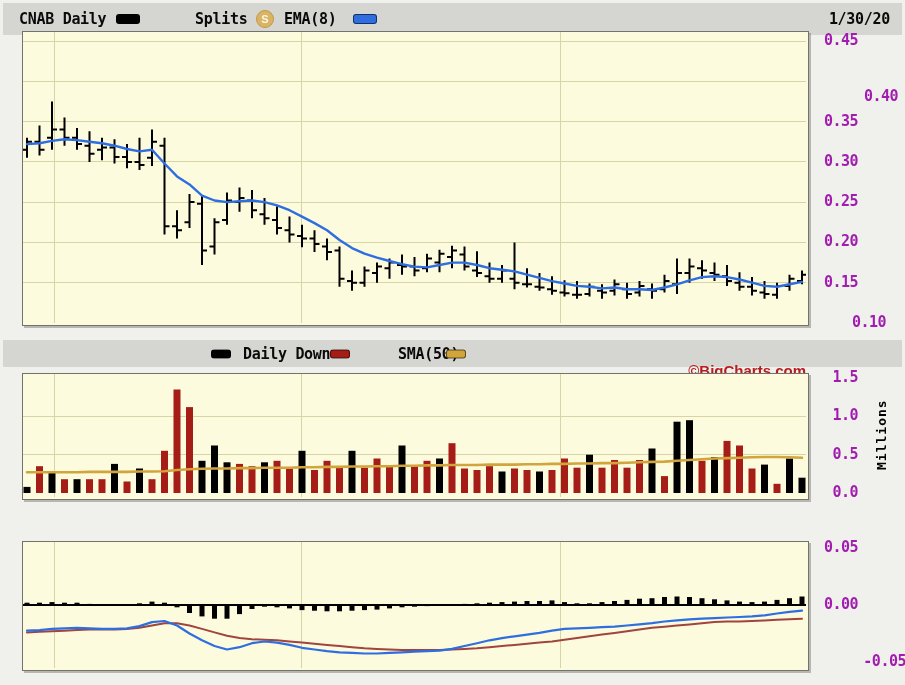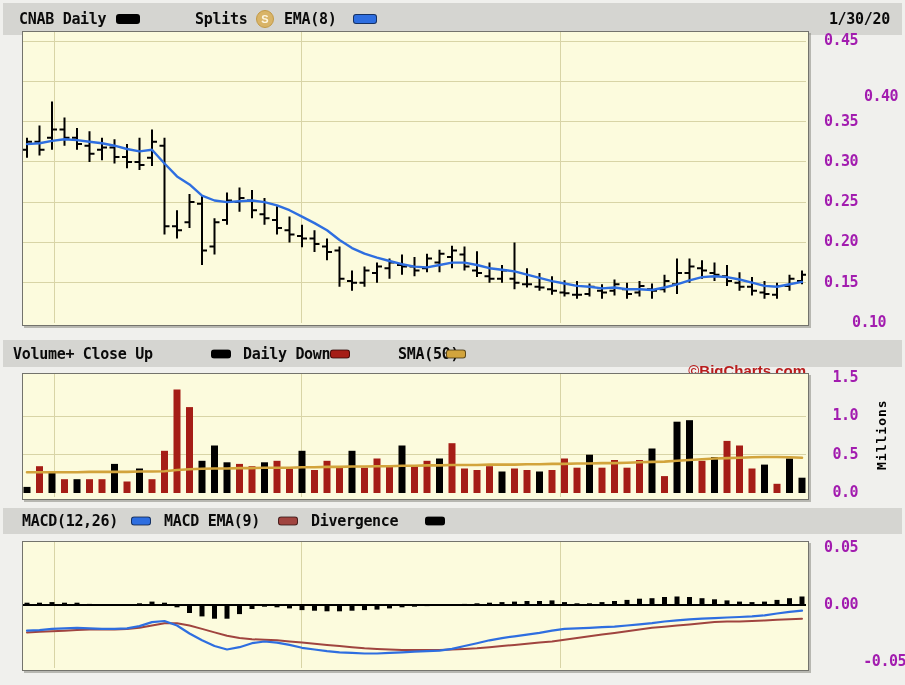--- a/index.html
+++ b/index.html
@@ -56,21 +56,20 @@
         <line x1="0" y1="291.0" x2="783" y2="291.0" stroke="#d8d4a6" stroke-width="1" shape-rendering="crispEdges"></line>
         <line x1="31.0" y1="0" x2="31.0" y2="291" stroke="#d8d4a6" stroke-width="1" shape-rendering="crispEdges"></line>
         <line x1="278.0" y1="0" x2="278.0" y2="291" stroke="#d8d4a6" stroke-width="1" shape-rendering="crispEdges"></line>
         <line x1="537.9" y1="0" x2="537.9" y2="291" stroke="#d8d4a6" stroke-width="1" shape-rendering="crispEdges"></line>
         <path d="M4 105.7L4 125.8M-1 117.8L4 117.8M4 109.7L9 109.7M16.5 93.6L16.5 123.4M11.5 109.7L16.5 109.7M16.5 117.8L21.5 117.8M29 69.4L29 117.8M24 105.7L29 105.7M29 97.6L34 97.6M41.5 85.5L41.5 113.7M36.5 97.6L41.5 97.6M41.5 105.7L46.5 105.7M54 96.0L54 117.8M49 105.7L54 105.7M54 112.1L59 112.1M66.5 99.2L66.5 129.9M61.5 113.7L66.5 113.7M66.5 121.8L71.5 121.8M79 105.7L79 128.2M74 117.8L79 117.8M79 115.4L84 115.4M91.5 107.3L91.5 131.5M86.5 115.4L91.5 115.4M91.5 125.0L96.5 125.0M104 112.1L104 136.3M99 125.0L104 125.0M104 129.9L109 129.9M116.5 105.7L116.5 137.9M111.5 129.9L116.5 129.9M116.5 133.1L121.5 133.1M129 97.6L129 133.9M124 125.8L129 125.8M129 109.7L134 109.7M141.5 105.7L141.5 202.4M136.5 113.7L141.5 113.7M141.5 194.3L146.5 194.3M154 178.2L154 206.4M149 194.3L154 194.3M154 198.3L159 198.3M166.5 162.1L166.5 195.9M161.5 190.3L166.5 190.3M166.5 170.1L171.5 170.1M179 163.7L179 233.0M174 171.8L179 171.8M179 218.5L184 218.5M191.5 186.3L191.5 222.5M186.5 214.5L191.5 214.5M191.5 190.3L196.5 190.3M204 160.5L204 192.7M199 187.9L204 187.9M204 168.5L209 168.5M216.5 155.6L216.5 179.8M211.5 170.1L216.5 170.1M216.5 166.1L221.5 166.1M229 158.1L229 186.3M224 168.5L229 168.5M229 178.2L234 178.2M241.5 166.1L241.5 192.7M236.5 182.2L241.5 182.2M241.5 186.3L246.5 186.3M254 174.2L254 202.4M249 187.9L254 187.9M254 195.9L259 195.9M266.5 184.6L266.5 210.4M261.5 198.3L266.5 198.3M266.5 202.4L271.5 202.4M279 192.7L279 215.3M274 204.0L279 204.0M279 206.4L284 206.4M291.5 198.3L291.5 220.1M286.5 206.4L291.5 206.4M291.5 212.0L296.5 212.0M304 206.4L304 228.2M299 214.5L304 214.5M304 220.1L309 220.1M316.5 214.5L316.5 254.7M311.5 218.5L316.5 218.5M316.5 246.7L321.5 246.7M329 238.6L329 258.8M324 249.1L329 249.1M329 250.7L334 250.7M341.5 234.6L341.5 254.7M336.5 250.7L341.5 250.7M341.5 238.6L346.5 238.6M354 230.6L354 250.7M349 241.0L354 241.0M354 234.6L359 234.6M366.5 226.5L366.5 246.7M361.5 236.2L366.5 236.2M366.5 230.6L371.5 230.6M379 222.5L379 242.7M374 233.0L379 233.0M379 234.6L384 234.6M391.5 224.9L391.5 244.3M386.5 234.6L391.5 234.6M391.5 238.6L396.5 238.6M404 221.7L404 240.2M399 236.2L404 236.2M404 226.5L409 226.5M416.5 217.7L416.5 240.2M411.5 230.6L416.5 230.6M416.5 221.7L421.5 221.7M429 213.7L429 236.2M424 224.9L429 224.9M429 218.5L434 218.5M441.5 214.5L441.5 238.6M436.5 222.5L441.5 222.5M441.5 234.6L446.5 234.6M454 219.3L454 245.1M449 238.6L454 238.6M454 241.0L459 241.0M466.5 230.6L466.5 250.7M461.5 244.3L466.5 244.3M466.5 246.7L471.5 246.7M479 233.0L479 250.7M474 246.7L479 246.7M479 238.6L484 238.6M491.5 210.4L491.5 257.2M486.5 246.7L491.5 246.7M491.5 250.7L496.5 250.7M504 236.2L504 255.5M499 252.3L504 252.3M504 252.3L509 252.3M516.5 241.0L516.5 258.8M511.5 254.7L516.5 254.7M516.5 255.5L521.5 255.5M529 244.3L529 262.8M524 257.2L529 257.2M529 258.8L534 258.8M541.5 248.3L541.5 264.4M536.5 260.4L541.5 260.4M541.5 261.2L546.5 261.2M554 249.1L554 266.8M549 262.8L554 262.8M554 262.8L559 262.8M566.5 251.5L566.5 264.4M561.5 262.0L566.5 262.0M566.5 254.7L571.5 254.7M579 252.3L579 266.8M574 258.8L579 258.8M579 260.4L584 260.4M591.5 247.5L591.5 263.6M586.5 258.8L591.5 258.8M591.5 252.3L596.5 252.3M604 250.7L604 266.8M599 257.2L604 257.2M604 262.0L609 262.0M616.5 249.1L616.5 264.4M611.5 260.4L616.5 260.4M616.5 253.9L621.5 253.9M629 251.5L629 266.8M624 257.2L629 257.2M629 258.8L634 258.8M641.5 242.7L641.5 260.4M636.5 257.2L641.5 257.2M641.5 249.1L646.5 249.1M654 226.5L654 262.0M649 252.3L654 252.3M654 241.0L659 241.0M666.5 226.5L666.5 250.7M661.5 241.0L666.5 241.0M666.5 234.6L671.5 234.6M679 228.2L679 246.7M674 236.2L679 236.2M679 238.6L684 238.6M691.5 230.6L691.5 249.1M686.5 241.0L691.5 241.0M691.5 242.7L696.5 242.7M704 233.0L704 253.9M699 244.3L704 244.3M704 249.1L709 249.1M716.5 240.2L716.5 258.8M711.5 250.7L716.5 250.7M716.5 254.7L721.5 254.7M729 245.1L729 263.6M724 254.7L729 254.7M729 258.8L734 258.8M741.5 249.1L741.5 266.8M736.5 260.4L741.5 260.4M741.5 262.0L746.5 262.0M754 250.7L754 266.8M749 262.8L754 262.8M754 253.9L759 253.9M766.5 242.7L766.5 258.8M761.5 253.9L766.5 253.9M766.5 246.7L771.5 246.7M779 238.6L779 252.3M774 249.1L779 249.1M779 242.7L784 242.7" stroke="#000000" stroke-width="2" fill="none"></path>
         <polyline points="4.0,112.1 16.5,111.3 29.0,108.9 41.5,107.3 54.0,108.1 66.5,109.7 79.0,111.3 91.5,113.7 104.0,117.0 116.5,119.4 129.0,117.8 141.5,131.5 154.0,144.4 166.5,152.4 179.0,163.7 191.5,168.5 204.0,170.1 216.5,169.3 229.0,168.5 241.5,170.1 254.0,173.4 266.5,178.2 279.0,184.6 291.5,191.1 304.0,198.3 316.5,208.0 329.0,216.1 341.5,221.7 354.0,225.7 366.5,229.0 379.0,232.2 391.5,234.6 404.0,235.4 416.5,233.0 429.0,230.6 441.5,230.6 454.0,233.0 466.5,236.2 479.0,237.8 491.5,239.4 504.0,242.7 516.5,245.9 529.0,249.1 541.5,251.5 554.0,253.9 566.5,254.7 579.0,256.4 591.5,255.5 604.0,257.2 616.5,257.2 629.0,258.0 641.5,255.5 654.0,252.3 666.5,248.3 679.0,245.1 691.5,244.3 704.0,245.1 716.5,247.5 729.0,250.7 741.5,253.9 754.0,254.7 766.5,252.3 779.0,249.9" fill="none" stroke="#2e6ee0" stroke-width="2.4" stroke-linejoin="round" stroke-linecap="round"></polyline>
       </svg>
   </div>
 
   <div class="strip" style="top:340px;height:27px;">
-    <span class="s-item" style="left:10px;">Volume+ Close Up</span>
     <span class="dash" style="left:208px;background:#000;"></span>
     <span class="s-item" style="left:240px;">Daily Down</span>
     <span class="dash" style="left:327px;background:#a51d16;"></span>
     <span class="s-item" style="left:395px;">SMA(50)</span>
     <span class="dash" style="left:443px;background:#d2a43c;"></span>
     <span class="s-item watermark" style="right:96px;">©BigCharts.com</span>
   </div>
 
   <div class="panel" style="left:22px;top:373px;width:785px;height:125px;">
     <svg id="vol-svg" width="783" height="123" viewBox="0 0 783 123">
@@ -140,28 +139,20 @@
         <rect x="725.5" y="94.5" width="7" height="24.5" fill="#a51d16"></rect>
         <rect x="738.0" y="90.6" width="7" height="28.4" fill="#000000"></rect>
         <rect x="750.5" y="109.8" width="7" height="9.2" fill="#a51d16"></rect>
         <rect x="763.0" y="84.5" width="7" height="34.5" fill="#000000"></rect>
         <rect x="775.5" y="103.7" width="7" height="15.3" fill="#000000"></rect>
         <polyline points="4.0,98.3 16.5,98.3 29.0,98.3 41.5,98.3 54.0,98.3 66.5,97.9 79.0,97.9 91.5,97.9 104.0,97.9 116.5,97.5 129.0,97.5 141.5,97.2 154.0,96.0 166.5,95.2 179.0,94.8 191.5,94.5 204.0,94.5 216.5,94.1 229.0,94.1 241.5,93.7 254.0,93.7 266.5,93.7 279.0,93.3 291.5,93.3 304.0,92.9 316.5,92.9 329.0,92.5 341.5,92.5 354.0,92.2 366.5,92.2 379.0,91.8 391.5,91.8 404.0,91.4 416.5,91.4 429.0,91.0 441.5,91.0 454.0,91.0 466.5,90.6 479.0,90.6 491.5,90.6 504.0,90.3 516.5,90.3 529.0,89.9 541.5,89.9 554.0,89.5 566.5,89.5 579.0,89.1 591.5,89.1 604.0,88.7 616.5,88.3 629.0,87.9 641.5,87.6 654.0,86.8 666.5,86.0 679.0,85.3 691.5,84.5 704.0,84.1 716.5,83.7 729.0,83.3 741.5,83.0 754.0,83.0 766.5,83.3 779.0,83.7" fill="none" stroke="#d2a43c" stroke-width="2.6" stroke-linejoin="round" stroke-linecap="round"></polyline>
       </svg>
   </div>
   <div class="vunit">Millions</div>
 
-  <div class="strip" style="top:508px;height:26px;">
-    <span class="s-item" style="left:19px;">MACD(12,26)</span>
-    <span class="dash" style="left:128px;background:#2e6ee0;"></span>
-    <span class="s-item" style="left:161px;">MACD EMA(9)</span>
-    <span class="dash" style="left:275px;background:#a0443f;"></span>
-    <span class="s-item" style="left:308px;">Divergence</span>
-    <span class="dash" style="left:422px;background:#000;"></span>
-  </div>
 
   <div class="panel" style="left:22px;top:541px;width:785px;height:128px;">
     <svg id="macd-svg" width="783" height="126" viewBox="0 0 783 126">
         <line x1="31.0" y1="0" x2="31.0" y2="126" stroke="#d8d4a6" stroke-width="1" shape-rendering="crispEdges"></line>
         <line x1="278.0" y1="0" x2="278.0" y2="126" stroke="#d8d4a6" stroke-width="1" shape-rendering="crispEdges"></line>
         <line x1="537.9" y1="0" x2="537.9" y2="126" stroke="#d8d4a6" stroke-width="1" shape-rendering="crispEdges"></line>
         <line x1="0" y1="63" x2="783" y2="63" stroke="#000000" stroke-width="1.6" shape-rendering="crispEdges"></line>
         <rect x="1.5" y="60.7" width="5" height="2.3" fill="#000000"></rect>
         <rect x="14.0" y="60.7" width="5" height="2.3" fill="#000000"></rect>
         <rect x="26.5" y="60.1" width="5" height="2.9" fill="#000000"></rect>

